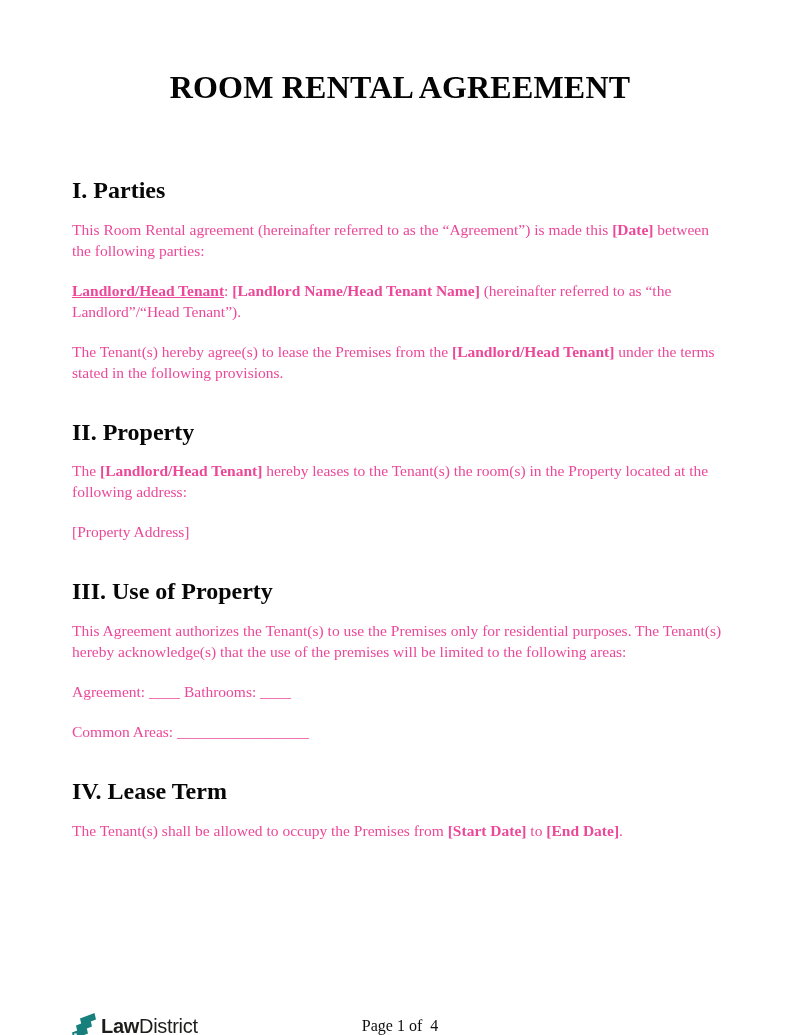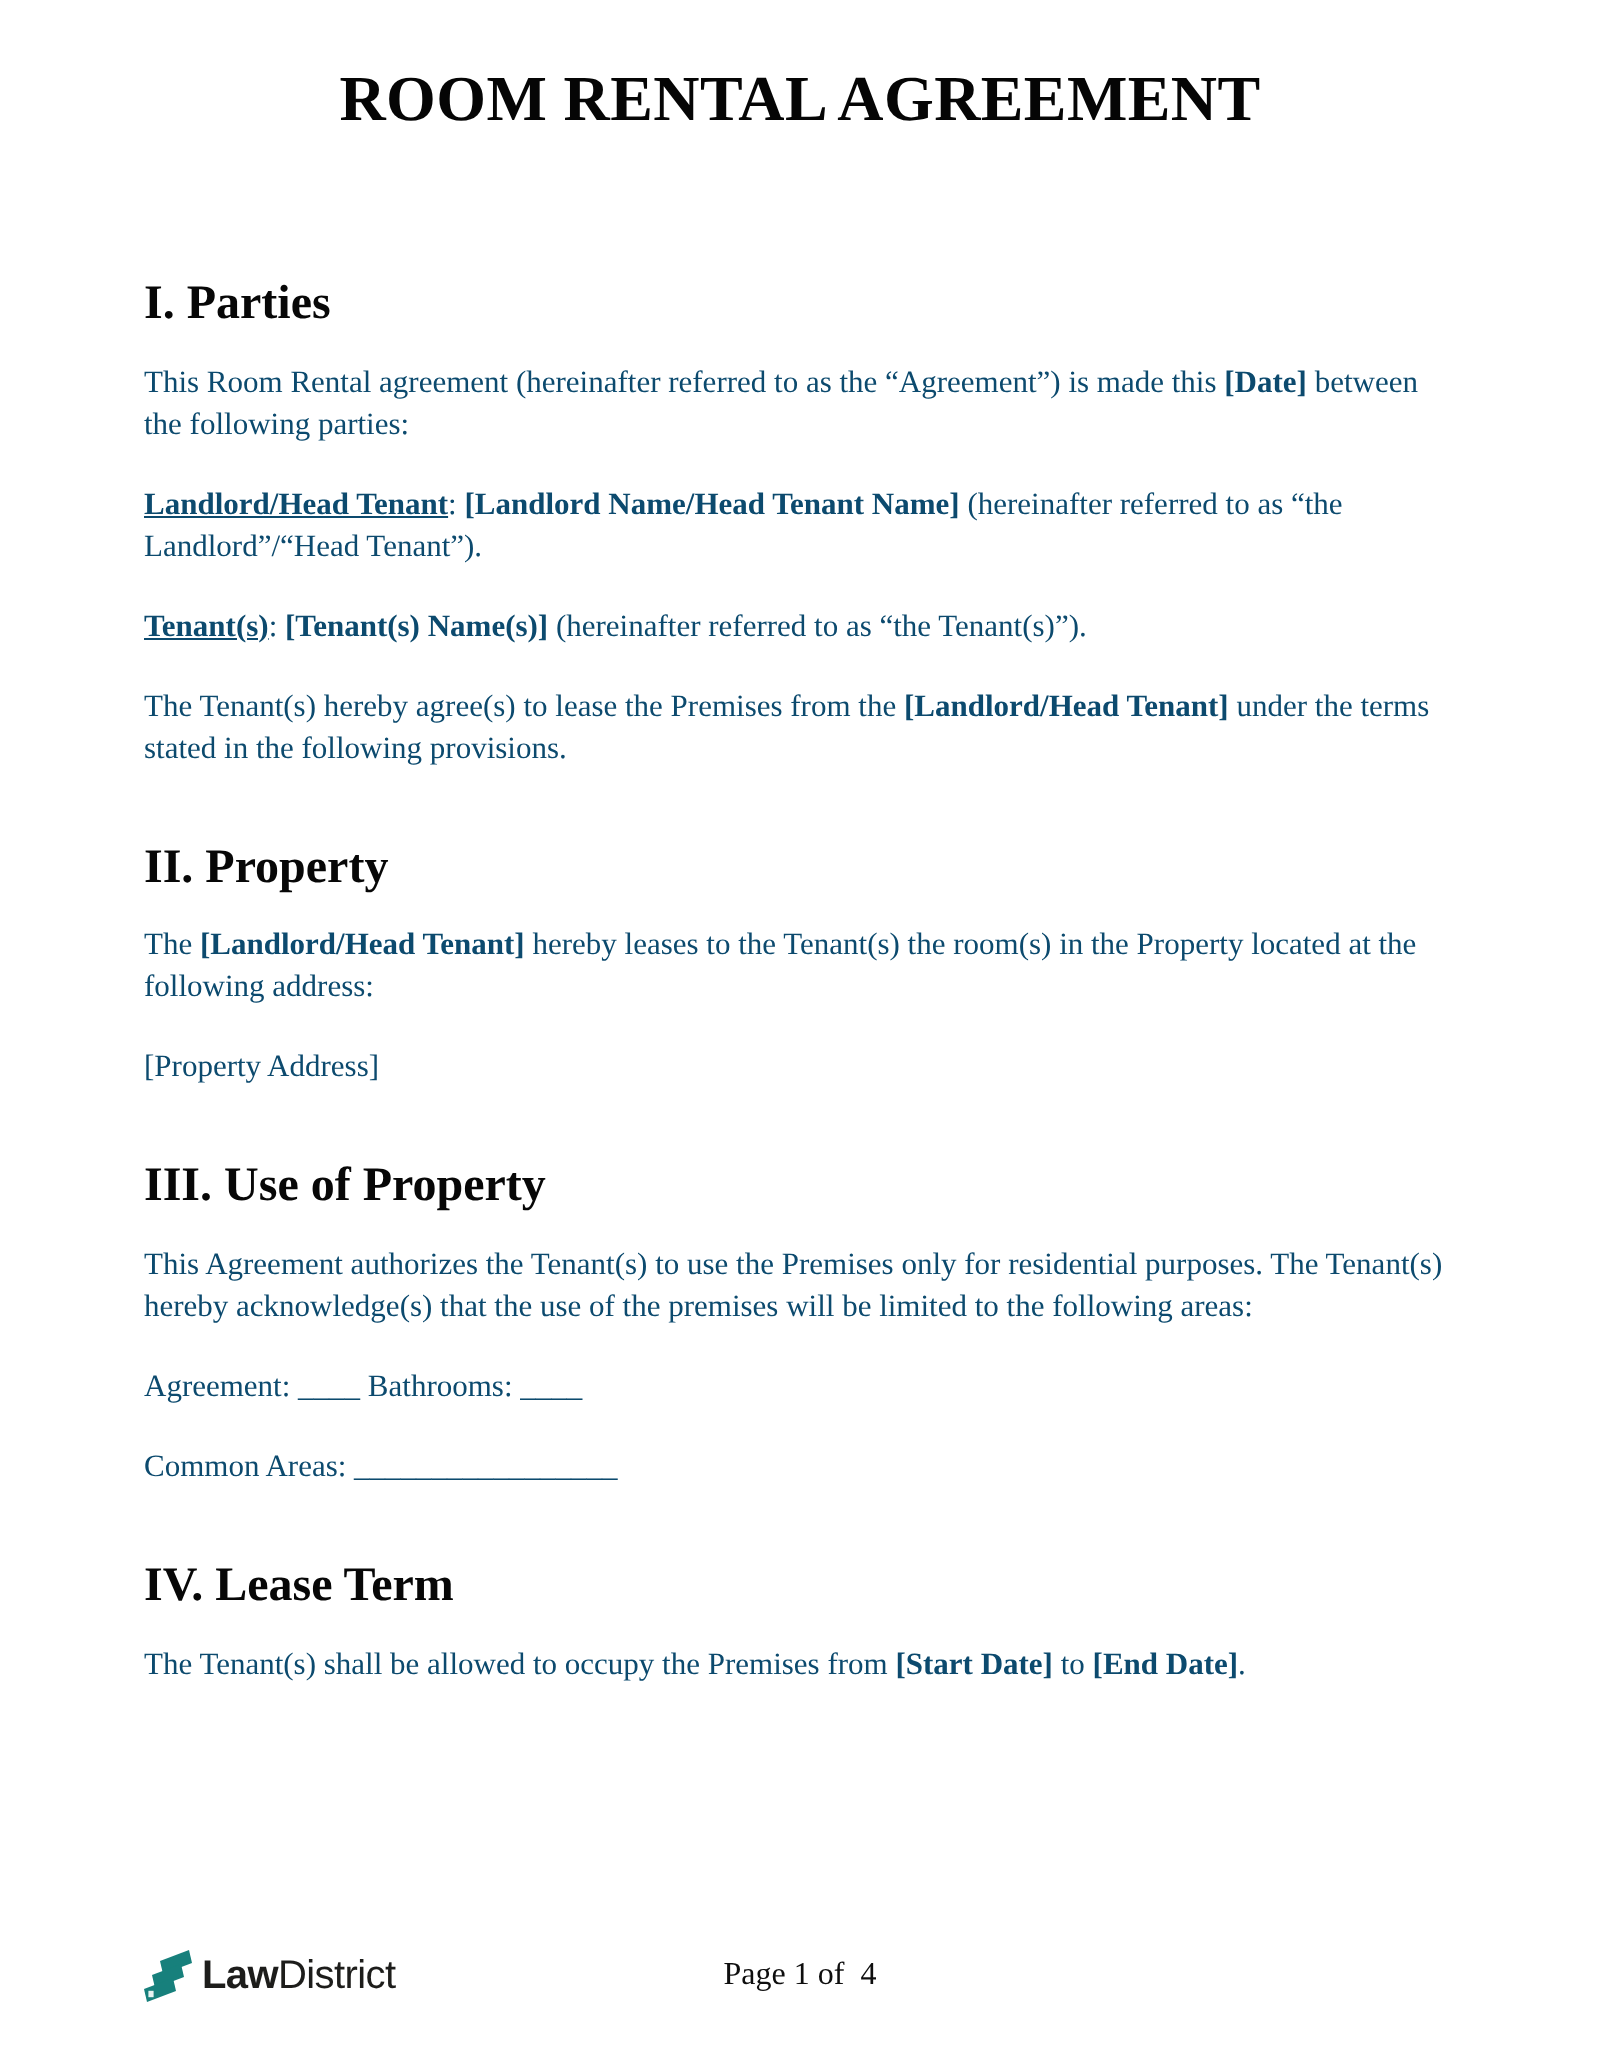--- a/index.html
+++ b/index.html
@@ -13,20 +13,21 @@
     overflow: hidden;
   }
   .page {
     width: 800px;
     height: 1035px;
     position: relative;
     background: #ffffff;
   }
   .content {
     padding: 31px 72px 0 72px;
+    margin-top: 38px;
   }
   .doc-title {
     font-family: "Liberation Serif", serif;
     font-size: 32px;
     font-weight: bold;
     text-align: center;
     letter-spacing: 0.2px;
     color: #050505;
     line-height: 1.15;
     margin: 0 0 70px 0;
@@ -36,21 +37,21 @@
     font-size: 24px;
     font-weight: bold;
     color: #070707;
     line-height: 1.2;
     margin: 35px 0 14px 0;
   }
   .para {
     font-size: 15.5px;
     line-height: 21px;
     margin: 0 0 19px 0;
-    color: #0c4a6e;
+    color: #ec4899;
   }
   .para .b { font-weight: bold; }
   .para .u { text-decoration: underline; }
   .footer {
     position: absolute;
     left: 72px;
     right: 72px;
     bottom: 30px;
     height: 34px;
   }
@@ -91,21 +92,20 @@
 </head>
 <body>
 
 <div class="page">
   <div class="content">
     <h1 class="doc-title">ROOM RENTAL AGREEMENT</h1>
     <div>
         <h2 class="section-heading">I. Parties</h2>
         <p class="para"><span>This Room Rental agreement (hereinafter referred to as the “Agreement”) is made this </span><span class="b">[Date]</span><span> between the following parties:</span></p>
         <p class="para"><span class="b u">Landlord/Head Tenant</span><span>: </span><span class="b">[Landlord Name/Head Tenant Name]</span><span> (hereinafter referred to as “the Landlord”/“Head Tenant”).</span></p>
-        <p class="para"><span class="b u">Tenant(s)</span><span>: </span><span class="b">[Tenant(s) Name(s)]</span><span> (hereinafter referred to as “the Tenant(s)”).</span></p>
         <p class="para"><span>The Tenant(s) hereby agree(s) to lease the Premises from the </span><span class="b">[Landlord/Head Tenant]</span><span> under the terms stated in the following provisions.</span></p>
         <h2 class="section-heading">II. Property</h2>
         <p class="para"><span>The </span><span class="b">[Landlord/Head Tenant]</span><span> hereby leases to the Tenant(s) the room(s) in the Property located at the following address:</span></p>
         <p class="para"><span>[Property Address]</span></p>
         <h2 class="section-heading">III. Use of Property</h2>
         <p class="para"><span>This Agreement authorizes the Tenant(s) to use the Premises only for residential purposes. The Tenant(s) hereby acknowledge(s) that the use of the premises will be limited to the following areas:</span></p>
         <p class="para"><span>Agreement: ____ Bathrooms: ____</span></p>
         <p class="para"><span>Common Areas: _________________</span></p>
         <h2 class="section-heading">IV. Lease Term</h2>
         <p class="para"><span>The Tenant(s) shall be allowed to occupy the Premises from </span><span class="b">[Start Date]</span><span> to </span><span class="b">[End Date]</span><span>.</span></p>

